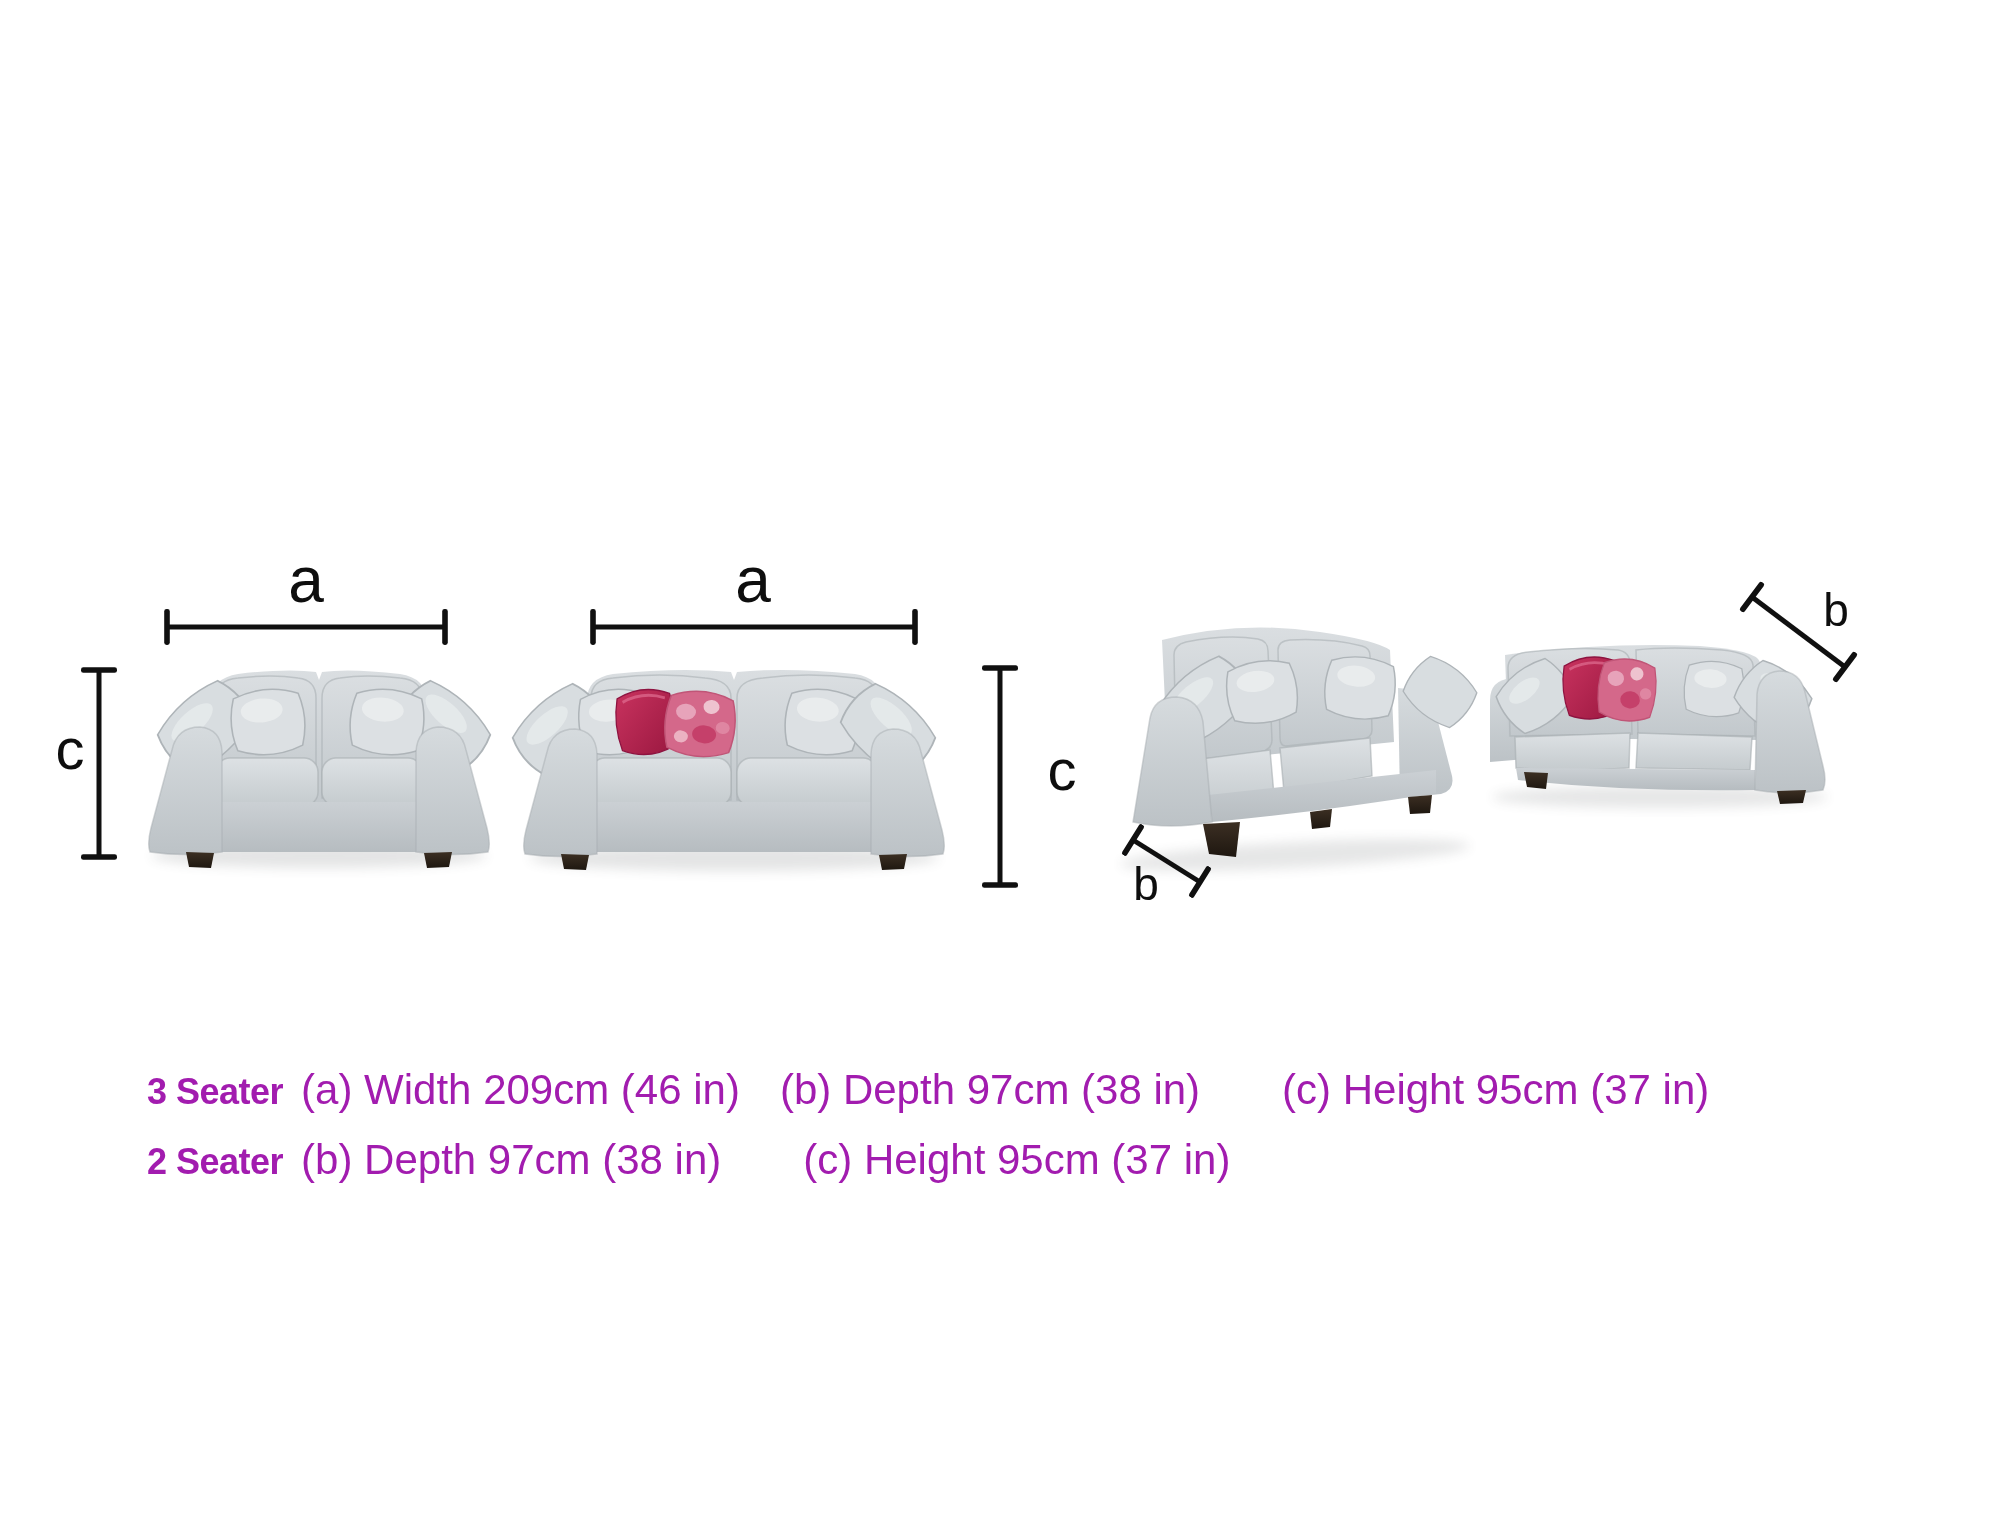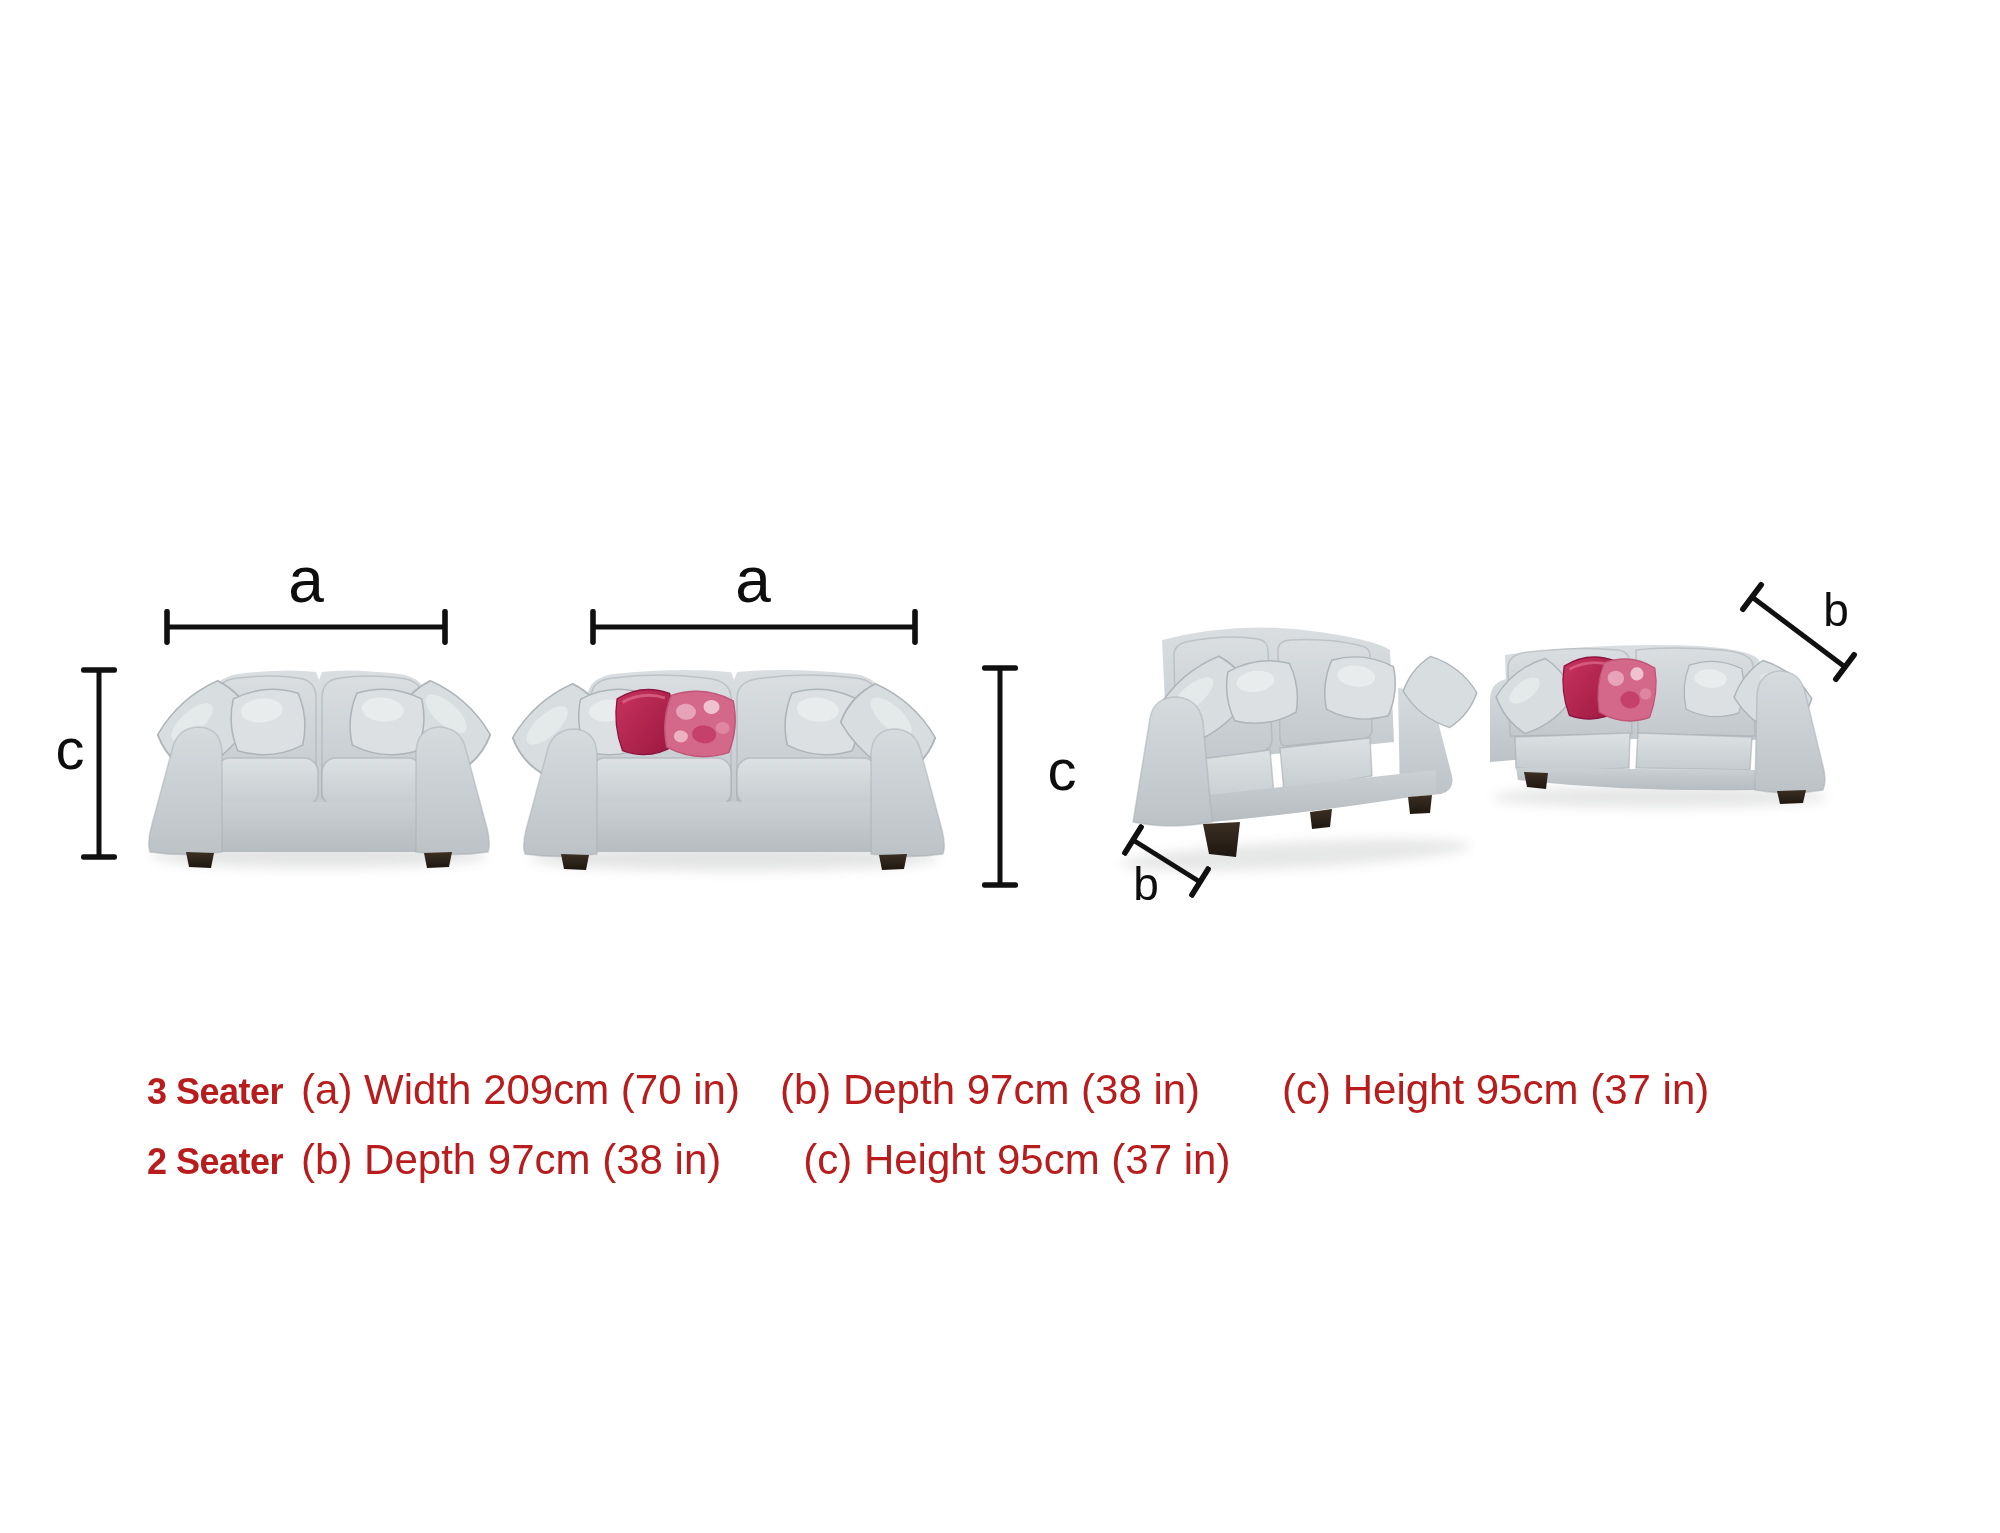--- a/index.html
+++ b/index.html
@@ -12,21 +12,21 @@
   }
   .scene{position:absolute;left:0;top:0;}
   .dim-label{
     font-family:"Liberation Sans", sans-serif;
     fill:#0e0e0e;
   }
   .specs{
     position:absolute;
     left:147px;top:1066px;
     display:flex;flex-direction:column;row-gap:22px;
-    color:#b91c1c;
+    color:#a21caf;
   }
   .spec-row{
     display:flex;align-items:baseline;white-space:nowrap;
   }
   .spec-name{
     font-size:36px;font-weight:700;letter-spacing:-0.5px;
     margin-right:18px;
   }
   .spec-seg{font-size:42px;font-weight:400;}
   .spec-seg.w{margin-right:40px;}
@@ -223,21 +223,21 @@
   <text class="dim-label" x="753" y="602" font-size="64" text-anchor="middle">a</text>
   <text class="dim-label" x="70" y="769" font-size="58" text-anchor="middle">c</text>
   <text class="dim-label" x="1062" y="790" font-size="58" text-anchor="middle">c</text>
   <text class="dim-label" x="1146" y="900" font-size="46" text-anchor="middle">b</text>
   <text class="dim-label" x="1836" y="626" font-size="46" text-anchor="middle">b</text>
 </svg>
 
 <div class="specs">
   <div class="spec-row">
     <span class="spec-name">3 Seater</span>
-    <span class="spec-seg w">(a) Width 209cm (70 in)</span>
+    <span class="spec-seg w">(a) Width 209cm (46 in)</span>
     <span class="spec-seg d">(b) Depth 97cm (38 in)</span>
     <span class="spec-seg h">(c) Height 95cm (37 in)</span>
   </div>
   <div class="spec-row">
     <span class="spec-name">2 Seater</span>
     <span class="spec-seg d">(b) Depth 97cm (38 in)</span>
     <span class="spec-seg h">(c) Height 95cm (37 in)</span>
   </div>
 </div>
 

